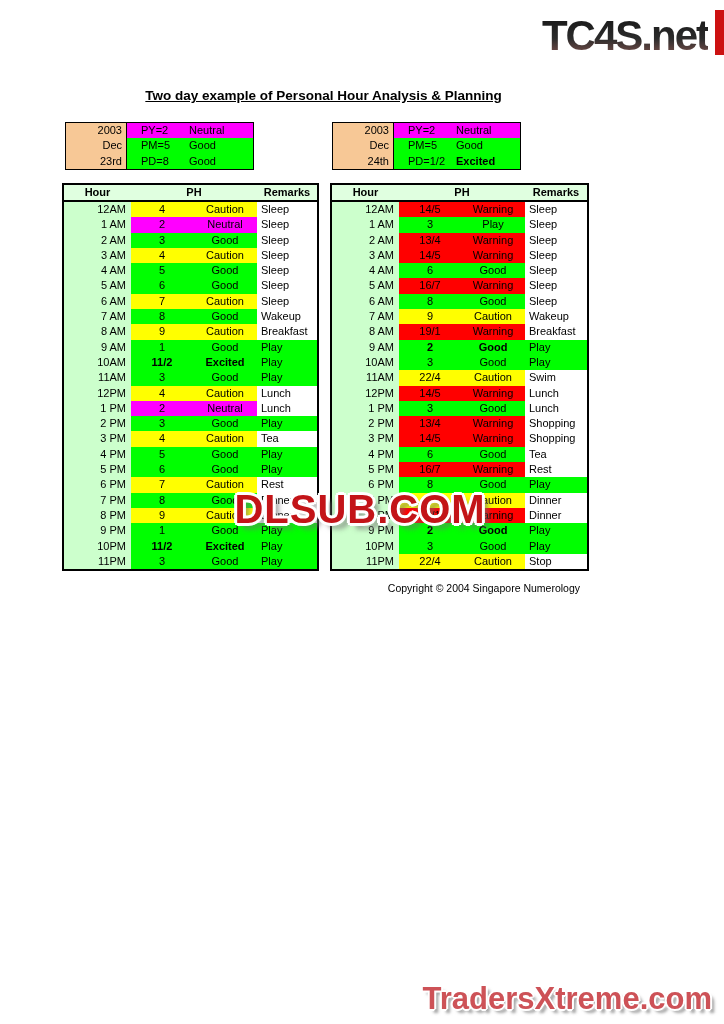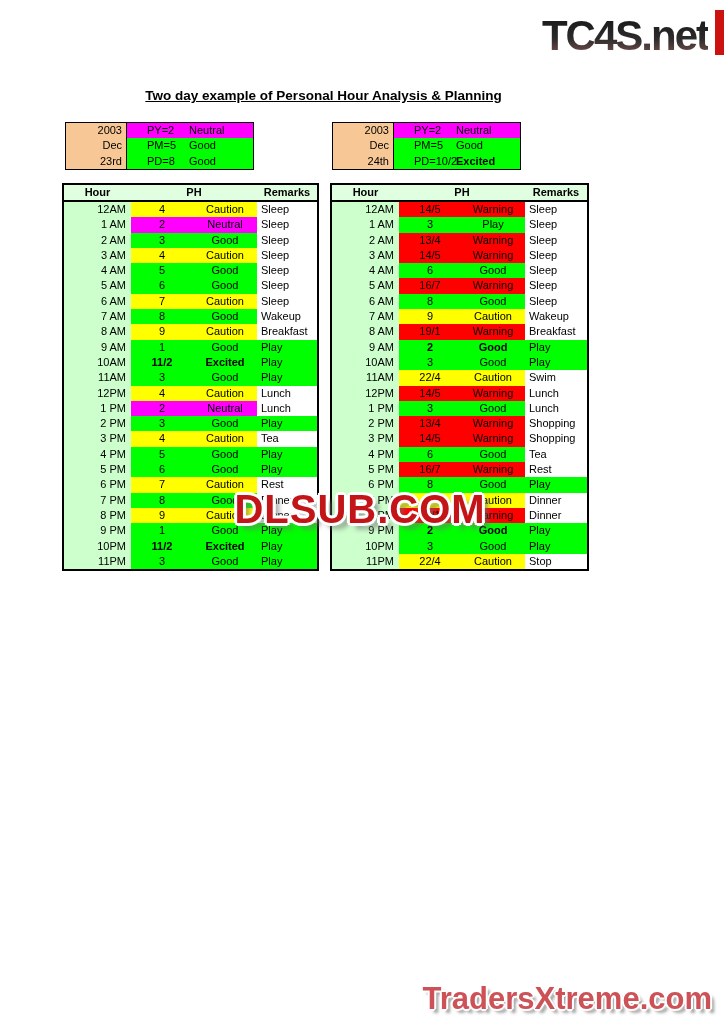--- a/index.html
+++ b/index.html
@@ -21,21 +21,21 @@
     font-size:13.5px;font-weight:bold;text-decoration:underline;
   }
   
   .sum-table{position:absolute;top:122px;width:187px;border:1px solid #000;font-size:11px;}
   .sum-table.left{left:65px;}
   .sum-table.right{left:332px;}
   .sum-row{display:flex;height:15.3px;line-height:15.4px;}
   .sum-date{width:61px;background:var(--c-peach);text-align:right;padding-right:4px;
     border-right:1px solid #000;box-sizing:border-box;}
   .sum-strip{flex:1;display:flex;}
-  .sum-code{width:62px;padding-left:20px;box-sizing:border-box;}
+  .sum-code{width:62px;padding-left:14px;box-sizing:border-box;}
   .sum-status{flex:1;}
   
   .htable{position:absolute;top:183px;border:2px solid #000;font-size:11px;background:#fff;}
   .htable.left{left:62px;width:253px;}
   .htable.right{left:330px;width:255px;}
   .hhead{display:flex;height:15px;line-height:15px;font-weight:bold;
     background:var(--c-header);border-bottom:2px solid #000;}
   .hh-hour{width:67px;text-align:center;}
   .hh-ph{width:126px;text-align:center;}
   .hh-rem{flex:1;text-align:center;}
@@ -112,21 +112,21 @@
     <div class="sum-row">
       <div class="sum-date">Dec</div>
       <div class="sum-strip" style="background: rgb(0, 255, 0);">
         <div class="sum-code">PM=5</div>
         <div class="sum-status">Good</div>
       </div>
     </div>
     <div class="sum-row">
       <div class="sum-date">24th</div>
       <div class="sum-strip" style="background: rgb(0, 255, 0);">
-        <div class="sum-code">PD=10/2</div>
+        <div class="sum-code">PD=1/2</div>
         <div class="sum-status bold">Excited</div>
       </div>
     </div>
   </div>
 
 <div class="htable left">
     <div class="hhead">
       <div class="hh-hour">Hour</div>
       <div class="hh-ph">PH</div>
       <div class="hh-rem">Remarks</div>
@@ -424,15 +424,16 @@
       <div class="hc-hour">11PM</div>
       <div class="hc-num" style="background: rgb(255, 255, 0);">22/4</div>
       <div class="hc-status" style="background: rgb(255, 255, 0);">Caution</div>
       <div class="hc-rem" style="background: rgb(255, 255, 255);">Stop</div>
     </div>
   </div>
 
 <div class="watermark">DLSUB.COM</div>
 
 <div class="source-block">
+  <div class="copyright-line">Copyright © 2004 Singapore Numerology</div>
 </div>
 
 <div class="bottom-logo">TradersXtreme.com</div>
 
 </body></html>

